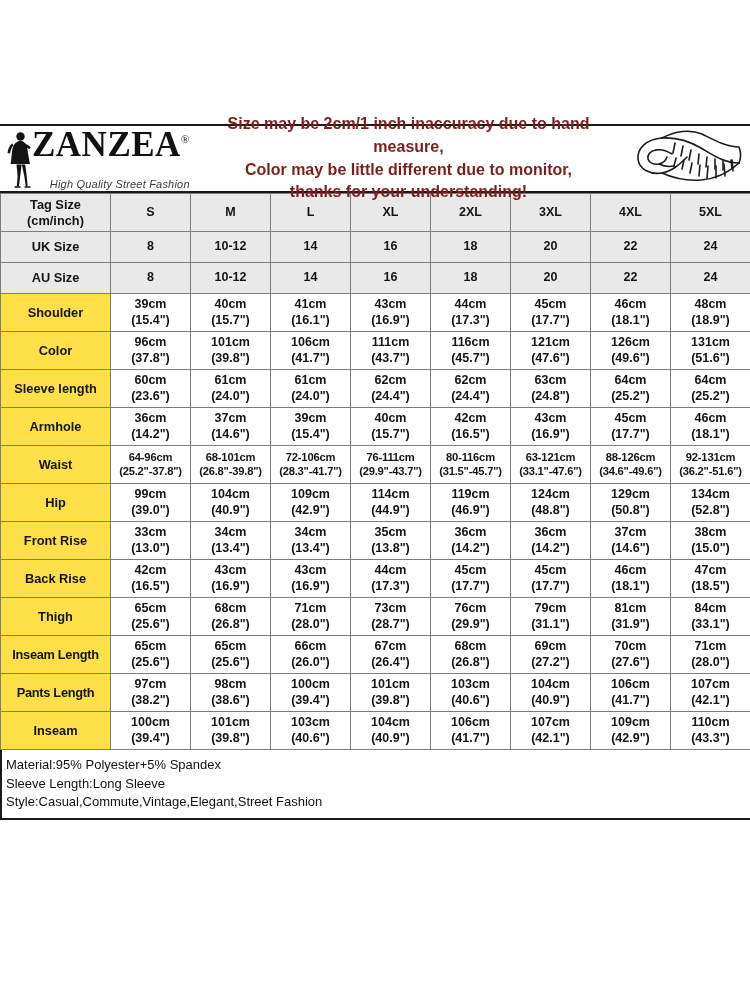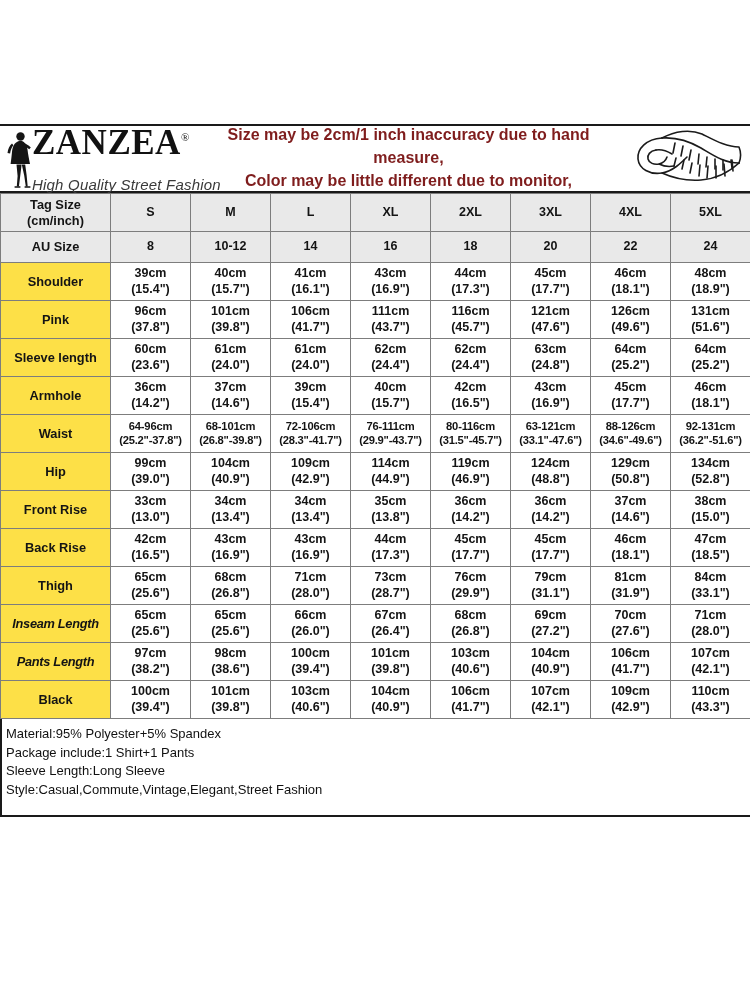--- a/index.html
+++ b/index.html
@@ -53,26 +53,26 @@
     line-height: 1;
     color: #111;
     white-space: nowrap;
   }
   .wordmark .reg {
     font-size: 11px;
     vertical-align: super;
     font-weight: normal;
   }
   .tagline {
-    font-size: 15px;
+    font-size: 11px;
     color: #3a3a3a;
     letter-spacing: 0.2px;
     white-space: nowrap;
     margin-top: 16px;
-    text-align: left;
+    text-align: right;
     font-style: italic;
   }
   .notice {
     flex: 1 1 auto;
     text-align: center;
     font-size: 16px;
     font-weight: bold;
     color: #7f1d1d;
     line-height: 1.42;
     padding: 0 4px;
@@ -107,29 +107,29 @@
     font-size: 12.8px;
   }
   table.size-table tr.hdr td { background: #e9e9e9; }
   table.size-table td.val { background: #ffffff; }
   table.size-table tr.hdr { height: 31px; }
   table.size-table tr.hdr.tall { height: 38px; }
   table.size-table tr.meas { height: 38px; }
   .cm { display: block; }
   .inch { display: block; }
   td.val.narrow { font-size: 11.2px; letter-spacing: -0.2px; margin-top: 8px; }
-  td.label.tight { font-size: 12.1px; letter-spacing: -0.3px; font-style: italic; }
+  td.label.tight { font-size: 12.1px; letter-spacing: -0.3px; }
   .tag-l1 { display: block; }
   .tag-l2 { display: block; }
 
   
   .footer {
     border-left: 2px solid #1a1a1a;
     border-bottom: 2px solid #1a1a1a;
-    padding: 6px 0 15px 4px;
+    padding: 6px 0 6px 4px;
     background: #ffffff;
   }
   .footer p {
     margin: 0;
     font-size: 13px;
     color: #111;
     line-height: 1.44;
     white-space: nowrap;
   }
 </style>
@@ -158,20 +158,21 @@
         </span>
         <span class="brand-text">
           <span class="wordmark"><span>ZANZEA</span><span class="reg">®</span></span>
           <span class="tagline">High Quality Street Fashion</span>
         </span>
       </div>
 
       <div class="notice">
         <div>Size may be 2cm/1 inch inaccuracy due to hand measure,</div>
         <div>Color may be little different due to monitor,</div>
+        <div>thanks for your understanding!</div>
       </div>
 
       <div class="tape">
         <svg width="118" height="58" viewBox="0 0 118 58">
           <g fill="none" stroke="#1b1b1b" stroke-width="1.6" stroke-linecap="round" stroke-linejoin="round">
             <path d="M33 8 C17 9 8 19 9 29 C10 39 21 45 33 43 C44 41 52 33 58 27"></path>
             <path d="M33 43 C44 48 58 51 72 50 C86 49 99 43 110 33"></path>
             <path d="M33 8 C46 7 60 11 72 18 C84 25 95 33 110 33"></path>
             <path d="M110 33 C112 28 112 22 110 17 C97 17 85 10 73 4 C61 -1 46 1 33 8"></path>
             <path d="M27 20 C21 21 18 25 19 29 C20 33 25 35 30 34 C34 33 37 30 38 27"></path>
@@ -207,31 +208,44 @@
             <td>M</td>
             <td>L</td>
             <td>XL</td>
             <td>2XL</td>
             <td>3XL</td>
             <td>4XL</td>
             <td>5XL</td>
           </tr>
           <tr class="hdr">
             <td class="label">
-              <span class="tag-l1">AU Size</span>
+              <span class="tag-l1">UK Size</span>
             </td>
             <td>8</td>
             <td>10-12</td>
             <td>14</td>
             <td>16</td>
             <td>18</td>
             <td>20</td>
             <td>22</td>
             <td>24</td>
           </tr>
+          <tr class="hdr">
+            <td class="label">
+              <span class="tag-l1">AU Size</span>
+            </td>
+            <td>8</td>
+            <td>10-12</td>
+            <td>14</td>
+            <td>16</td>
+            <td>18</td>
+            <td>20</td>
+            <td>22</td>
+            <td>24</td>
+          </tr>
           <tr class="meas">
             <td class="label">Shoulder</td>
             <td class="val">
               <span class="cm">39cm</span>
               <span class="inch">(15.4")</span>
             </td>
             <td class="val">
               <span class="cm">40cm</span>
               <span class="inch">(15.7")</span>
             </td>
@@ -254,21 +268,21 @@
             <td class="val">
               <span class="cm">46cm</span>
               <span class="inch">(18.1")</span>
             </td>
             <td class="val">
               <span class="cm">48cm</span>
               <span class="inch">(18.9")</span>
             </td>
           </tr>
           <tr class="meas">
-            <td class="label">Pink</td>
+            <td class="label">Color</td>
             <td class="val">
               <span class="cm">96cm</span>
               <span class="inch">(37.8")</span>
             </td>
             <td class="val">
               <span class="cm">101cm</span>
               <span class="inch">(39.8")</span>
             </td>
             <td class="val">
               <span class="cm">106cm</span>
@@ -604,21 +618,21 @@
             <td class="val">
               <span class="cm">106cm</span>
               <span class="inch">(41.7")</span>
             </td>
             <td class="val">
               <span class="cm">107cm</span>
               <span class="inch">(42.1")</span>
             </td>
           </tr>
           <tr class="meas">
-            <td class="label">Black</td>
+            <td class="label">Inseam</td>
             <td class="val">
               <span class="cm">100cm</span>
               <span class="inch">(39.4")</span>
             </td>
             <td class="val">
               <span class="cm">101cm</span>
               <span class="inch">(39.8")</span>
             </td>
             <td class="val">
               <span class="cm">103cm</span>
@@ -643,19 +657,18 @@
             <td class="val">
               <span class="cm">110cm</span>
               <span class="inch">(43.3")</span>
             </td>
           </tr>
         </tbody>
     </table>
 
     <div class="footer">
       <p>Material:95% Polyester+5% Spandex</p>
-      <p>Package include:1 Shirt+1 Pants</p>
       <p>Sleeve Length:Long Sleeve</p>
       <p>Style:Casual,Commute,Vintage,Elegant,Street Fashion</p>
     </div>
 
   </div>
 </div>
 
 </body></html>

